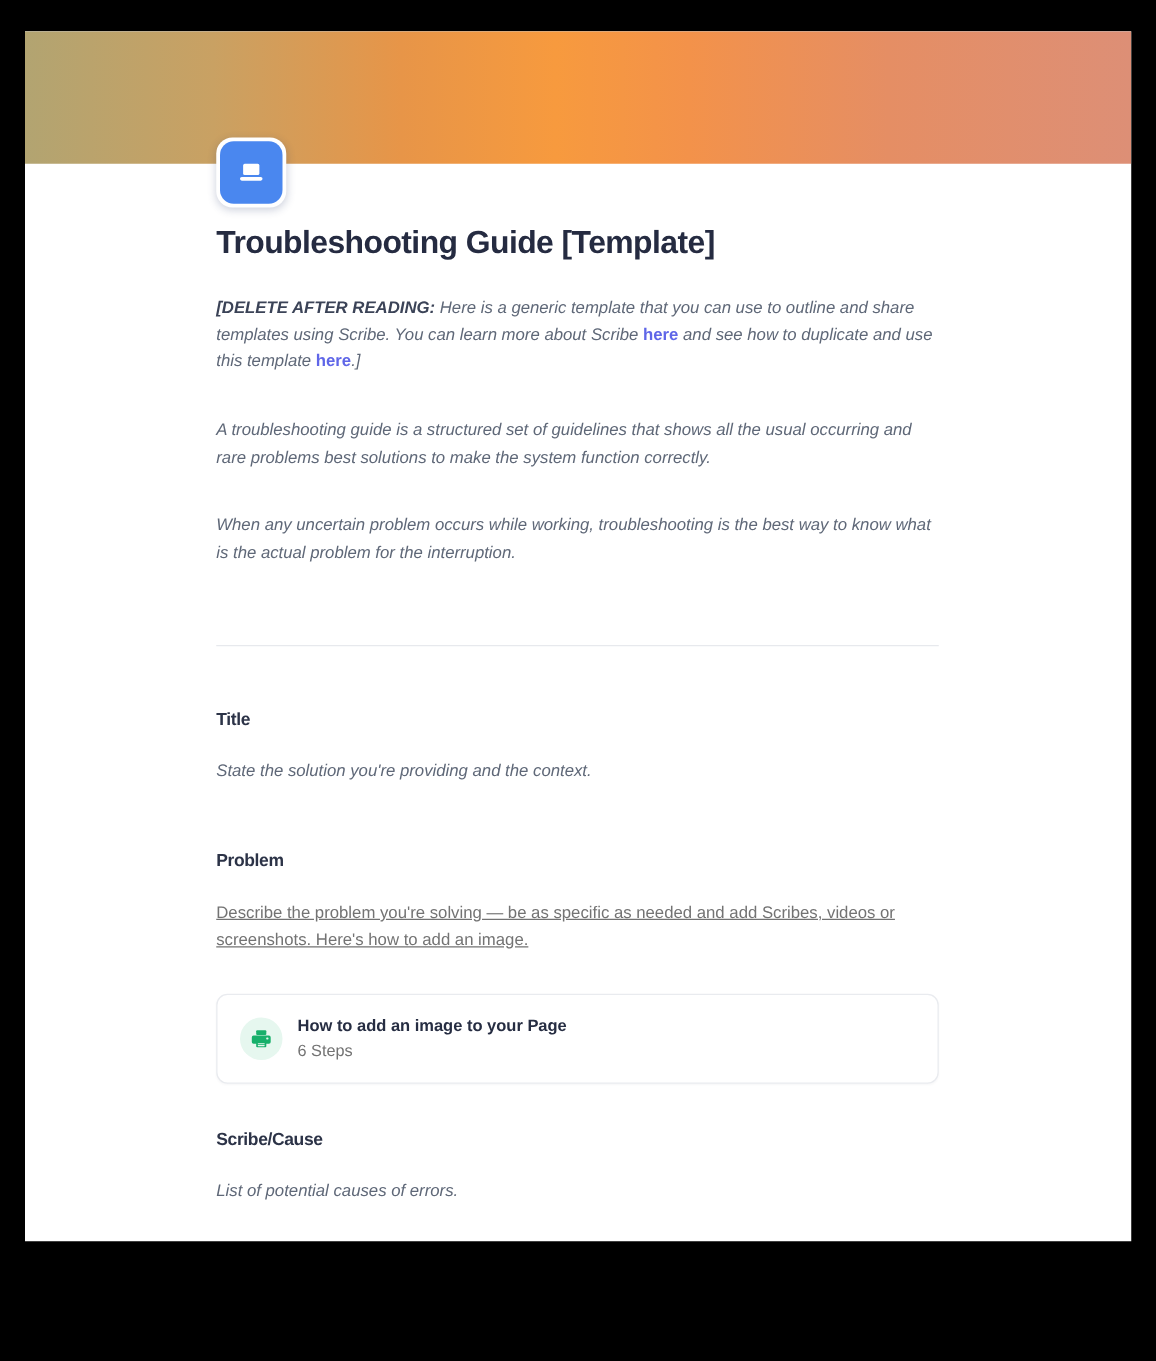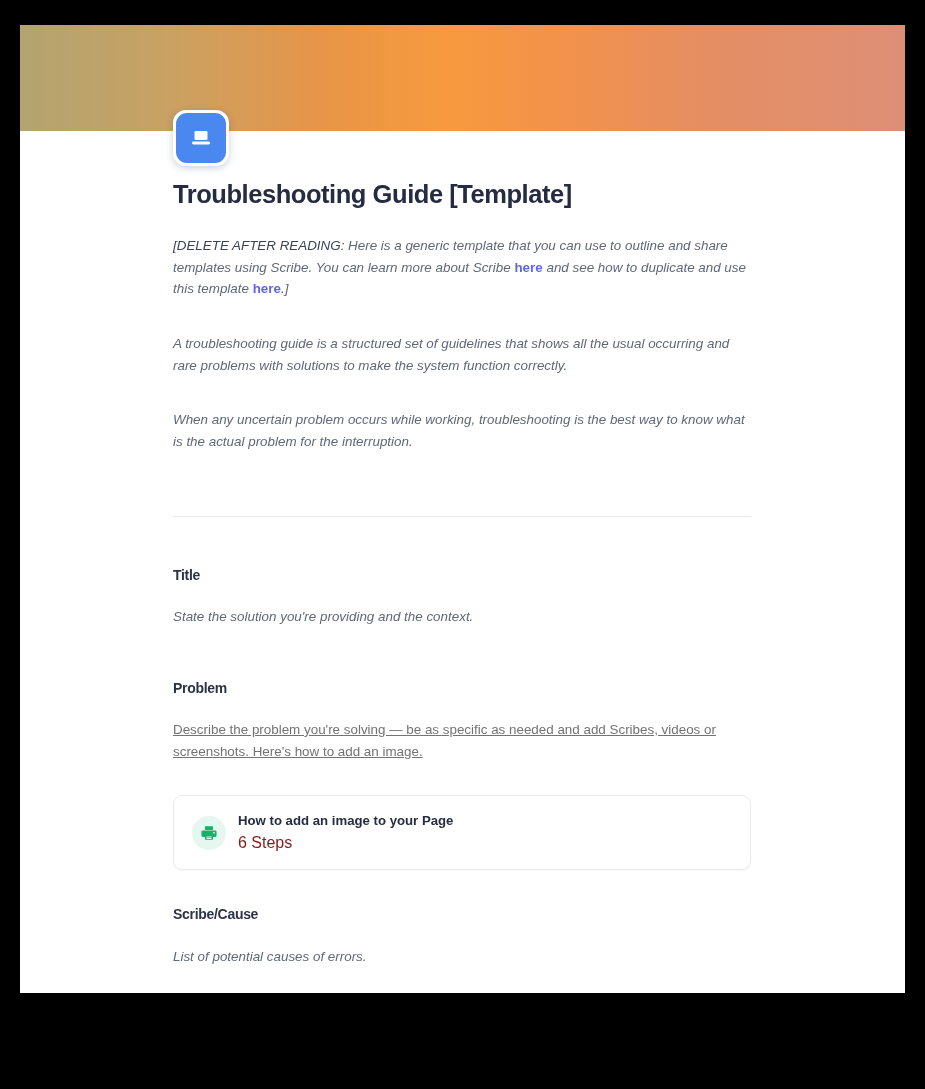--- a/index.html
+++ b/index.html
@@ -97,21 +97,21 @@
     margin: 0 0 16px 0;
     font-size: 13.4px;
     line-height: 1.62;
     color: #5a6475;
   }
   p.body-text.italic { font-style: italic; color: #5f6878; }
   p.body-text.plain  { font-style: normal; color: #737373; text-decoration: underline; }
   p.body-text:last-child { margin-bottom: 0; }
 
   .callout-lead {
-    font-weight: 400;
+    font-weight: 700;
     font-style: italic;
     color: #3b4357;
   }
   a.inline-link {
     color: #5f66e8;
     font-weight: 700;
     font-style: normal;
     text-decoration: none;
   }
 
@@ -150,22 +150,22 @@
     justify-content: center;
   }
   .scribe-card-text { display: flex; flex-direction: column; gap: 4px; }
   .scribe-card-title {
     font-size: 13.2px;
     font-weight: 700;
     color: #262d42;
     line-height: 1.2;
   }
   .scribe-card-sub {
-    font-size: 16px;
-    color: #7f1d1d;
+    font-size: 13px;
+    color: #737373;
     line-height: 1.2;
   }
 </style>
 </head>
 <body>
 
 <div id="page-sheet">
 
   <div id="cover-banner"></div>
 
@@ -179,21 +179,21 @@
   </div>
 
   <div id="content">
 
     <h1 class="doc-title">Troubleshooting Guide [Template]</h1>
 
     <p class="body-text italic"><span class="callout-lead">[DELETE AFTER READING:</span><span> Here is a generic template that you can use to outline and share templates using Scribe. You can learn more about Scribe </span><a class="inline-link" href="#">here</a><span> and see how to duplicate and use this template </span><a class="inline-link" href="#">here</a><span>.]</span></p>
 
     <div class="block-gap-sm"></div>
 
-    <p class="body-text italic">A troubleshooting guide is a structured set of guidelines that shows all the usual occurring and rare problems with solutions to make the system function correctly.</p>
+    <p class="body-text italic">A troubleshooting guide is a structured set of guidelines that shows all the usual occurring and rare problems best solutions to make the system function correctly.</p>
 
     <div class="block-gap-sm"></div>
 
     <p class="body-text italic">When any uncertain problem occurs while working, troubleshooting is the best way to know what is the actual problem for the interruption.</p>
 
     <div class="block-gap-lg"></div>
 
     <hr class="divider">
 
     <div class="block-gap-lg"></div>

